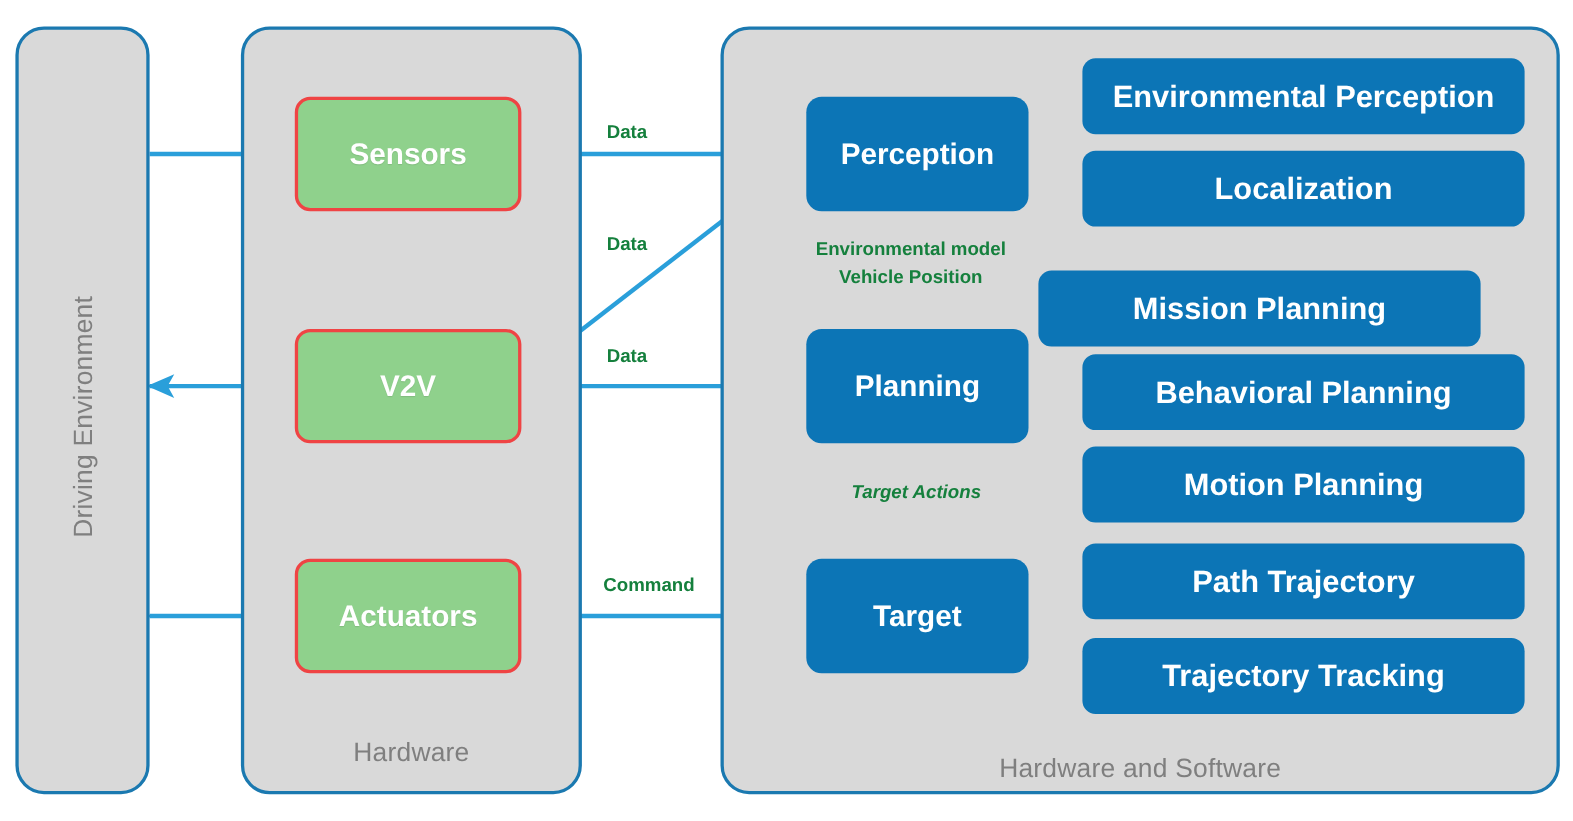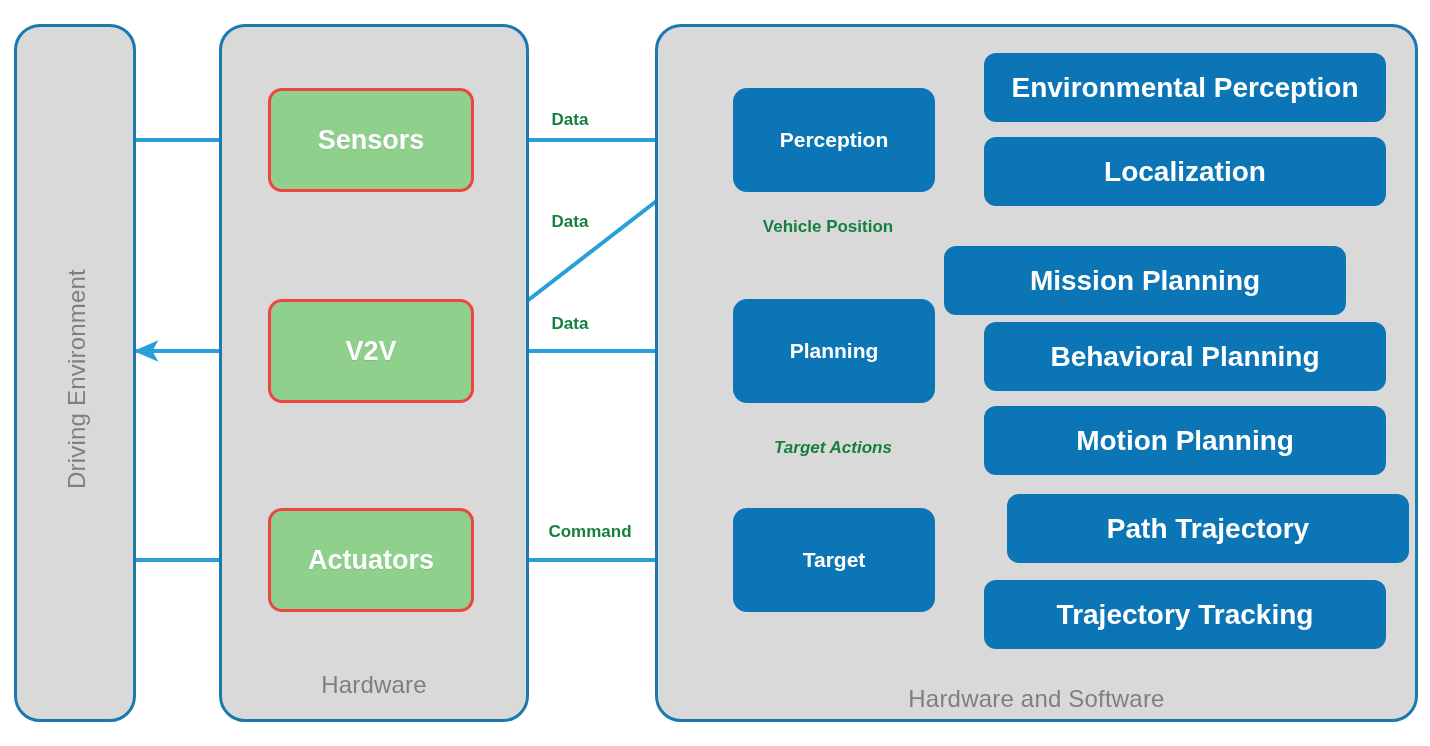--- a/index.html
+++ b/index.html
@@ -50,21 +50,21 @@
   }
   .node.green {
     background: #8FD18C;
     border: 3px solid #ef4444;
     font-size: 27px;
     text-shadow: 0 1px 1px rgba(0,0,0,0.10);
   }
   .node.blue {
     background: #0C75B6;
     border: none;
-    font-size: 21px;
+    font-size: 27px;
   }
   .node.blue.sub {
     font-size: 28px;
     border-radius: 12px;
   }
   
   .edge-label {
     position: absolute;
     color: #15803d;
     font-size: 17px;
@@ -169,40 +169,41 @@
   <div class="node blue sub" style="left:944px; top:234px; width:402px; height:69px;margin-top:12px;">
     <span>Mission Planning</span>
   </div>
   <div class="node blue sub" style="left:984px; top:322px; width:402px; height:69px;">
     <span>Behavioral Planning</span>
   </div>
   <div class="node blue sub" style="left:984px; top:406px; width:402px; height:69px;">
     <span>Motion Planning</span>
   </div>
 
-  <div class="node blue sub" style="left:984px; top:494px; width:402px; height:69px;margin-left:23px;">
+  <div class="node blue sub" style="left:984px; top:494px; width:402px; height:69px;">
     <span>Path Trajectory</span>
   </div>
   <div class="node blue sub" style="left:984px; top:580px; width:402px; height:69px;">
     <span>Trajectory Tracking</span>
   </div>
 
   <div class="edge-label" style="left:500px; top:108px; width:140px;">
     <span>Data</span>
   </div>
 
   <div class="edge-label" style="left:500px; top:210px; width:140px;">
     <span>Data</span>
   </div>
 
   <div class="edge-label" style="left:500px; top:312px; width:140px;">
     <span>Data</span>
   </div>
 
   <div class="edge-label" style="left:708px; top:215px; width:240px;">
+    <div>Environmental model</div>
     <div>Vehicle Position</div>
   </div>
 
   <div class="edge-label" style="left:733px; top:436px; width:200px;font-style:italic;">
     <span>Target  Actions</span>
   </div>
 
   <div class="edge-label" style="left:500px; top:520px; width:180px;">
     <span>Command</span>
   </div>

